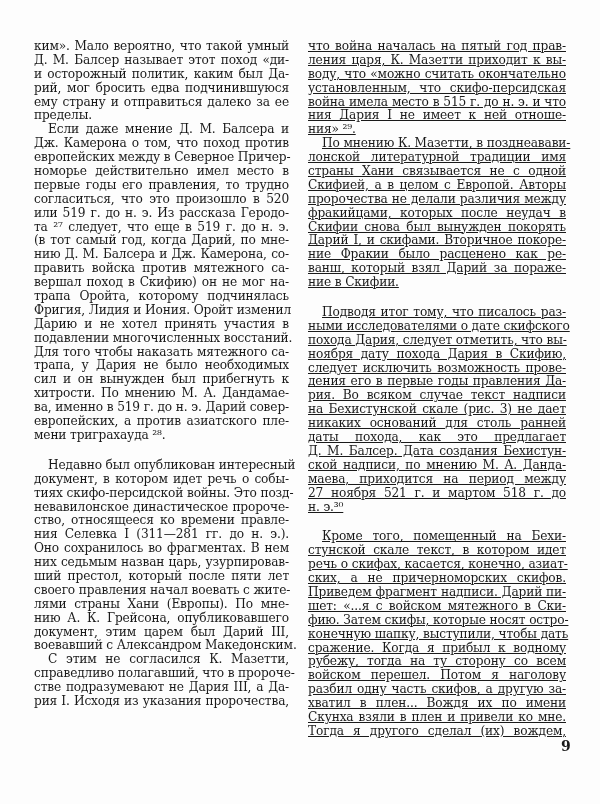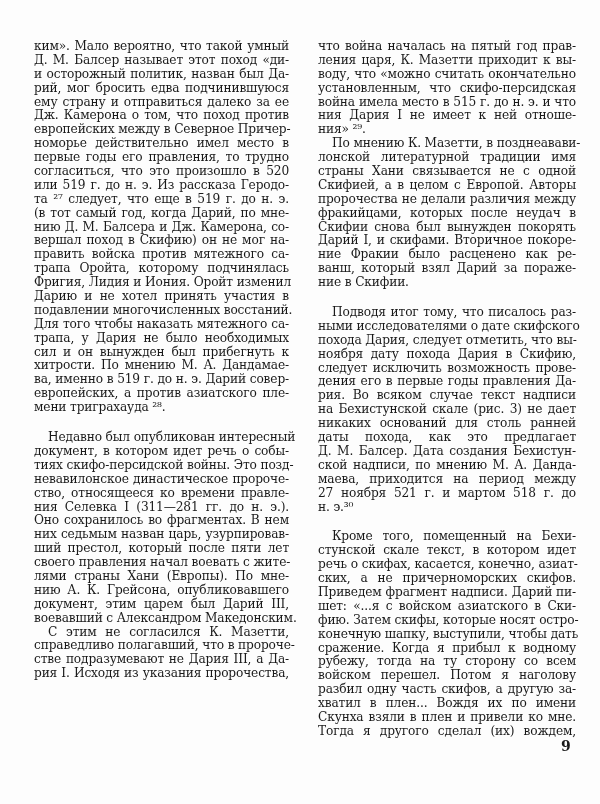--- a/index.html
+++ b/index.html
@@ -1,49 +1,51 @@
 <!DOCTYPE html>
 <html><head>
 <meta charset="utf-8">
 <style>
   html, body { margin:0; padding:0; background:#fdfdfd; }
   body { width:600px; height:804px; position:relative; overflow:hidden;
          font-family:"DejaVu Serif","Liberation Serif",serif; color:#1a1a1a; }
   .col { position:absolute; top:40px; }
   .col-left { left:34px; width:255px; }
-  .col-right { left:318px; width:258px; }
+  .col-right { left:308px; width:258px;text-decoration:underline; }
   .line { display:block; height:13.9px; line-height:13.9px; font-size:12.2px;
           white-space:nowrap; text-align:justify; text-align-last:justify; letter-spacing:-0.15px; }
   .line.last { text-align-last:left; }
   .line.indent { padding-left:14px; }
   .line.gap { margin-top:16px; }
   .page-num { position:absolute; left:561px; top:738px; font-weight:bold; font-size:14px;
               font-family:"DejaVu Serif","Liberation Serif",serif; }
 </style>
 </head>
 <body>
 
 <div>
   <div class="col col-left" id="left-col">
       <span class="line">ким». Мало вероятно, что такой умный</span>
       <span class="line">Д. М. Балсер называет этот поход «ди-</span>
-      <span class="line">и осторожный политик, назван был Да-</span>
+      <span class="line">и осторожный политик, каким был Да-</span>
       <span class="line">рий, мог бросить едва подчинившуюся</span>
       <span class="line">ему страну и отправиться далеко за ее</span>
+      <span class="line last">пределы.</span>
+      <span class="line indent">Если даже мнение Д. М. Балсера и</span>
       <span class="line">Дж. Камерона о том, что поход против</span>
       <span class="line">европейских между в Северное Причер-</span>
       <span class="line">номорье действительно имел место в</span>
       <span class="line">первые годы его правления, то трудно</span>
       <span class="line">согласиться, что это произошло в 520</span>
       <span class="line">или 519 г. до н. э. Из рассказа Геродо-</span>
       <span class="line">та ²⁷ следует, что еще в 519 г. до н. э.</span>
       <span class="line">(в тот самый год, когда Дарий, по мне-</span>
       <span class="line">нию Д. М. Балсера и Дж. Камерона, со-</span>
+      <span class="line">править войска против мятежного са-</span>
       <span class="line">вершал поход в Скифию) он не мог на-</span>
-      <span class="line">править войска против мятежного са-</span>
       <span class="line">трапа Оройта, которому подчинялась</span>
       <span class="line">Фригия, Лидия и Иония. Оройт изменил</span>
       <span class="line">Дарию и не хотел принять участия в</span>
       <span class="line">подавлении многочисленных восстаний.</span>
       <span class="line">Для того чтобы наказать мятежного са-</span>
       <span class="line">трапа, у Дария не было необходимых</span>
       <span class="line">сил и он вынужден был прибегнуть к</span>
       <span class="line">хитрости. По мнению М. А. Дандамае-</span>
       <span class="line">ва, именно в 519 г. до н. э. Дарий совер-</span>
       <span class="line">европейских, а против азиатского пле-</span>
@@ -99,21 +101,21 @@
       <span class="line">Д. М. Балсер. Дата создания Бехистун-</span>
       <span class="line">ской надписи, по мнению М. А. Данда-</span>
       <span class="line">маева, приходится на период между</span>
       <span class="line">27 ноября 521 г. и мартом 518 г. до</span>
       <span class="line last">н. э.³⁰</span>
       <span class="line indent gap">Кроме того, помещенный на Бехи-</span>
       <span class="line">стунской скале текст, в котором идет</span>
       <span class="line">речь о скифах, касается, конечно, азиат-</span>
       <span class="line">ских, а не причерноморских скифов.</span>
       <span class="line">Приведем фрагмент надписи. Дарий пи-</span>
-      <span class="line">шет: «...я с войском азиатского в Ски-</span>
+      <span class="line">шет: «...я с войском мятежного в Ски-</span>
       <span class="line">фию. Затем скифы, которые носят остро-</span>
       <span class="line">конечную шапку, выступили, чтобы дать</span>
       <span class="line">сражение. Когда я прибыл к водному</span>
       <span class="line">рубежу, тогда на ту сторону со всем</span>
       <span class="line">войском перешел. Потом я наголову</span>
       <span class="line">разбил одну часть скифов, а другую за-</span>
       <span class="line">хватил в плен... Вождя их по имени</span>
       <span class="line">Скунха взяли в плен и привели ко мне.</span>
       <span class="line">Тогда я другого сделал (их) вождем,</span>
     </div>

